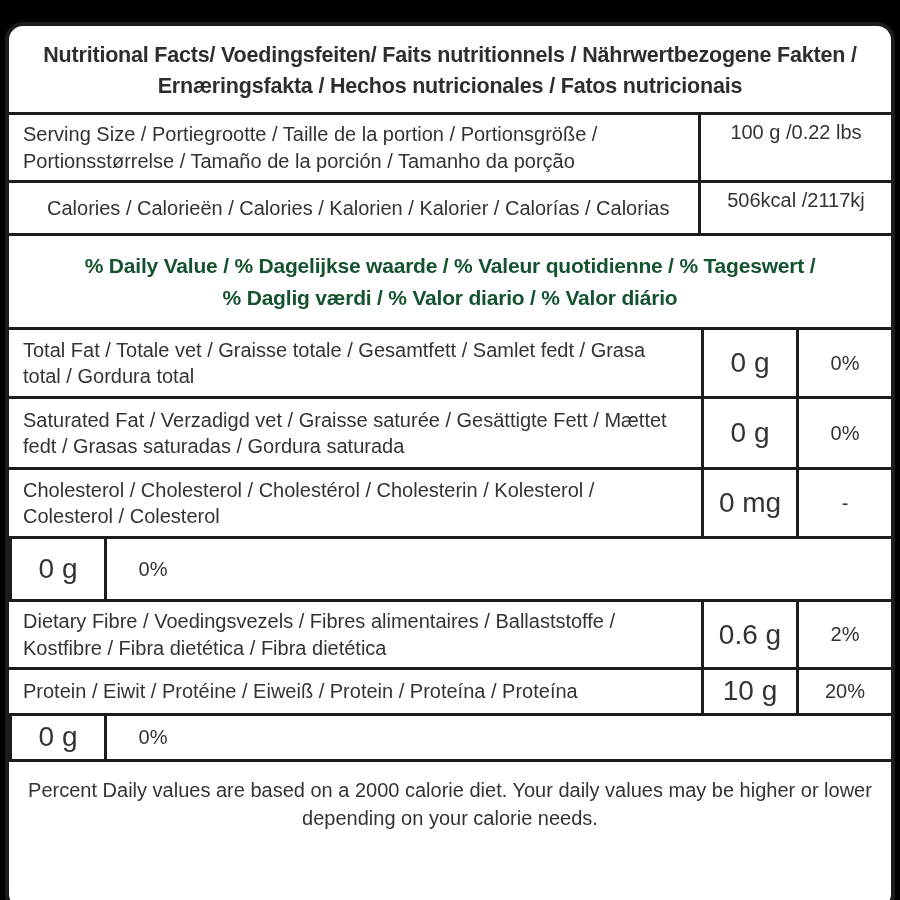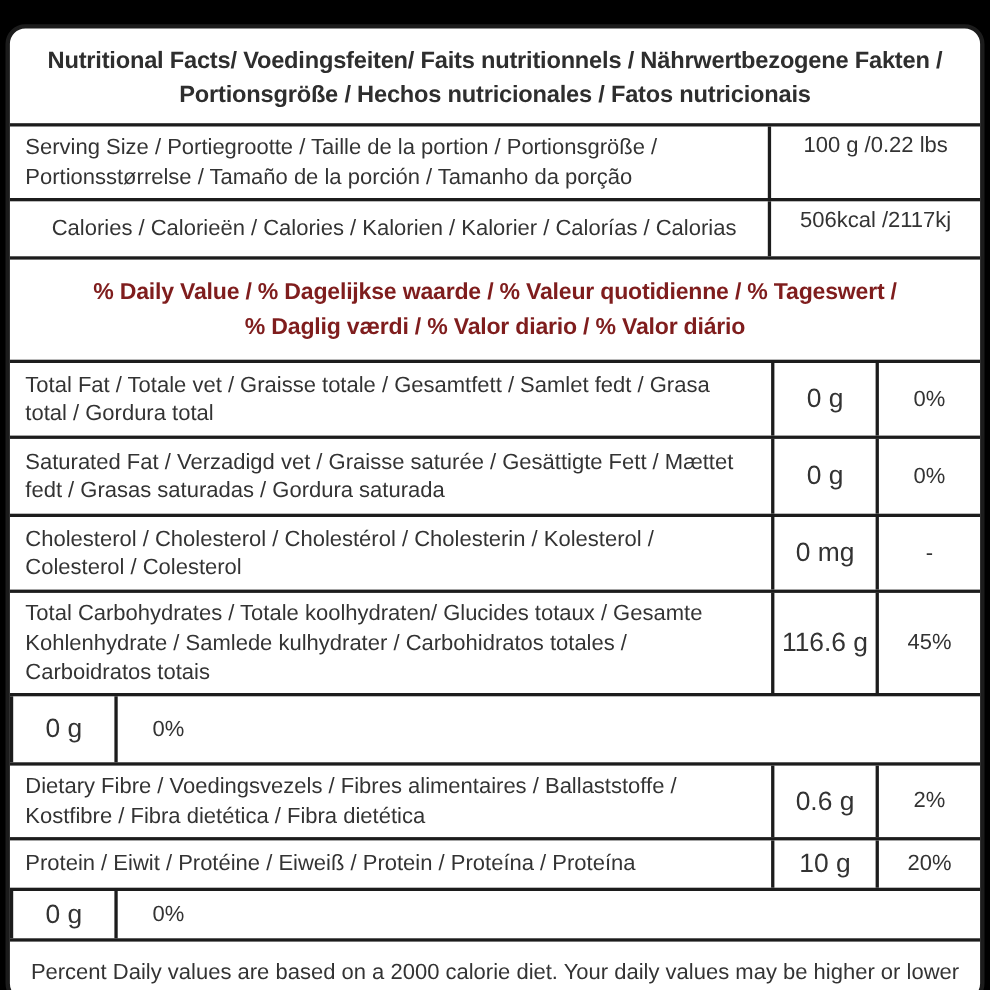--- a/index.html
+++ b/index.html
@@ -12,38 +12,38 @@
   }
   .row{display:flex;border-top:3px solid #1c1c1c;align-items:stretch;flex:0 0 auto;}
   .row.first{border-top:none;}
   .grow{flex:1 1 auto !important;}
   .cell-label{
     flex:1;min-width:0;padding:6px 14px;display:flex;flex-direction:column;
     justify-content:center;font-size:20px;line-height:1.32;
   }
   .cell-amount{
     width:92px;flex:0 0 92px;border-left:3px solid #1c1c1c;display:flex;
-    align-items:center;justify-content:center;font-size:24px;text-align:center;
+    align-items:center;justify-content:center;font-size:28px;text-align:center;
   }
   .cell-percent{
     width:92px;flex:0 0 92px;border-left:3px solid #1c1c1c;display:flex;
     align-items:center;justify-content:center;font-size:20px;text-align:center;
   }
   .cell-value{
     width:162px;flex:0 0 162px;border-left:3px solid #1c1c1c;display:flex;
     flex-direction:row;justify-content:center;text-align:right;
     padding:4px 14px;font-size:20px;line-height:1.35;
   }
   .title-row{
     display:block;text-align:center;font-weight:bold;font-size:21.5px;
     line-height:1.45;padding:14px 10px 10px 10px;letter-spacing:-0.2px;color:#2e2e2e;
   }
   .dv-row{
     display:block;text-align:center;font-weight:bold;font-size:21px;
-    line-height:1.5;padding:14px 10px;letter-spacing:-0.2px;color:#7f1d1d;
+    line-height:1.5;padding:14px 10px;letter-spacing:-0.2px;color:#14532d;
   }
   .footer-row{
     display:block;text-align:center;font-size:20px;line-height:1.4;
     padding:14px 16px;
   }
   .h-title{min-height:58px;}
   .h-serving{min-height:64px;}
   .h-calories{min-height:50px;padding-left:24px;}
   .h-dv{min-height:52px;}
   .h-fat{min-height:66px;}
@@ -55,21 +55,21 @@
   .h-protein{min-height:43px;}
   .h-salt{min-height:43px;}
 </style>
 </head>
 <body>
 
 <div class="label">
 
   <div class="row first title-row h-title">
     <div>Nutritional Facts/ Voedingsfeiten/ Faits nutritionnels / Nährwertbezogene Fakten /</div>
-    <div>Portionsgröße / Hechos nutricionales / Fatos nutricionais</div>
+    <div>Ernæringsfakta / Hechos nutricionales / Fatos nutricionais</div>
   </div>
 
   <div class="row h-serving">
     <div class="cell-label">
       <span>Serving Size / Portiegrootte / Taille de la portion / Portionsgröße / Portionsstørrelse / Tamaño de la porción / Tamanho da porção</span>
     </div>
     <div class="cell-value">
       <div>100 g /</div>
       <div>0.22 lbs</div>
     </div>
@@ -107,27 +107,20 @@
   </div>
 
   <div class="row h-chol">
     <div class="cell-label">
       <span>Cholesterol / Cholesterol / Cholestérol / Cholesterin / Kolesterol / Colesterol / Colesterol</span>
     </div>
     <div class="cell-amount">0 mg</div>
     <div class="cell-percent">-</div>
   </div>
 
-  <div class="row h-carbs">
-    <div class="cell-label">
-      <span>Total Carbohydrates / Totale koolhydraten/ Glucides totaux / Gesamte Kohlenhydrate / Samlede kulhydrater / Carbohidratos totales / Carboidratos totais</span>
-    </div>
-    <div class="cell-amount">116.6 g</div>
-    <div class="cell-percent">45%</div>
-  </div>
 
   <div class="row h-sugars">
     <div class="cell-amount">0 g</div>
     <div class="cell-percent">0%</div>
   </div>
 
   <div class="row h-fibre">
     <div class="cell-label">
       <span>Dietary Fibre / Voedingsvezels / Fibres alimentaires / Ballaststoffe / Kostfibre / Fibra dietética / Fibra dietética</span>
     </div>

